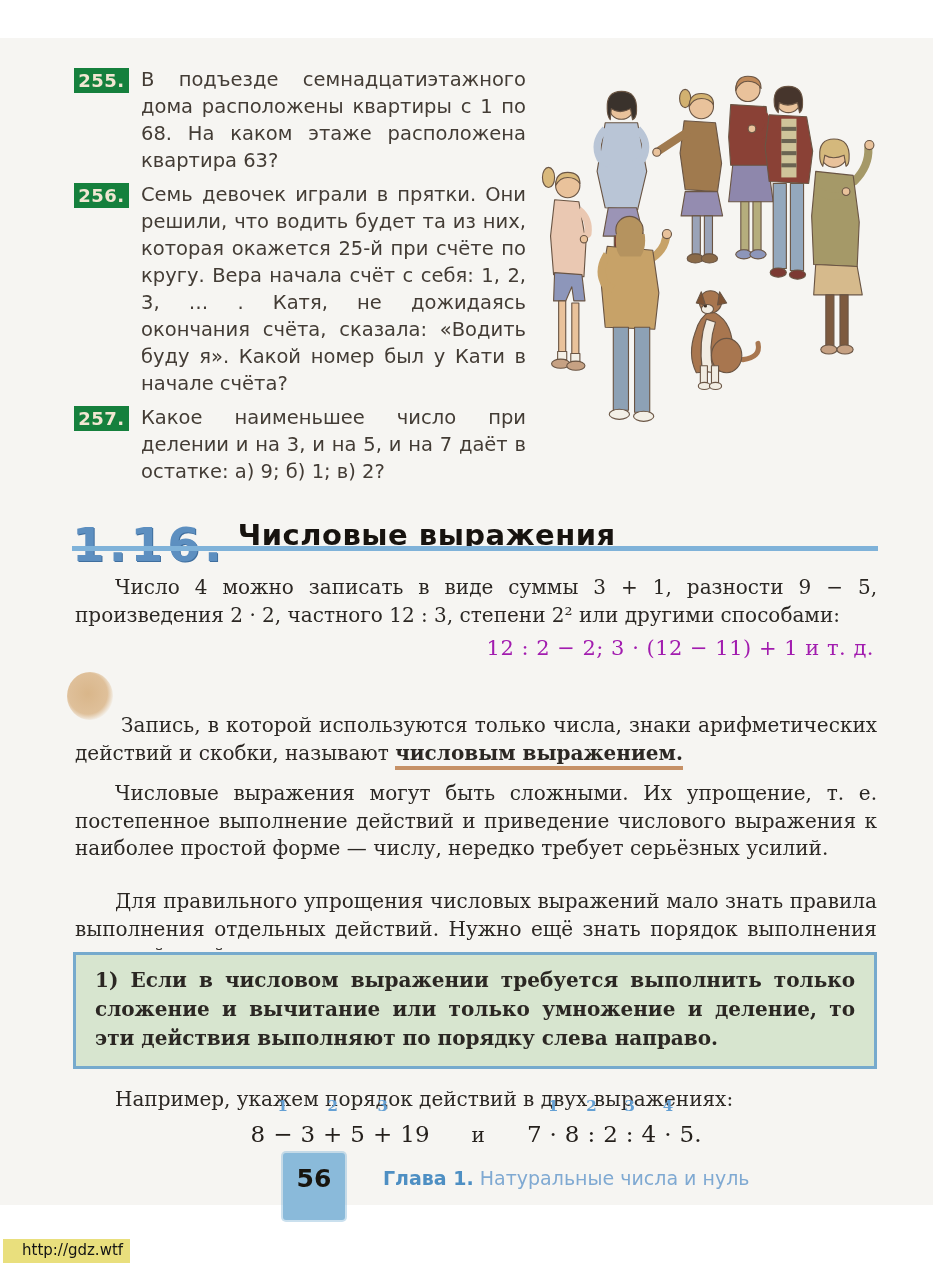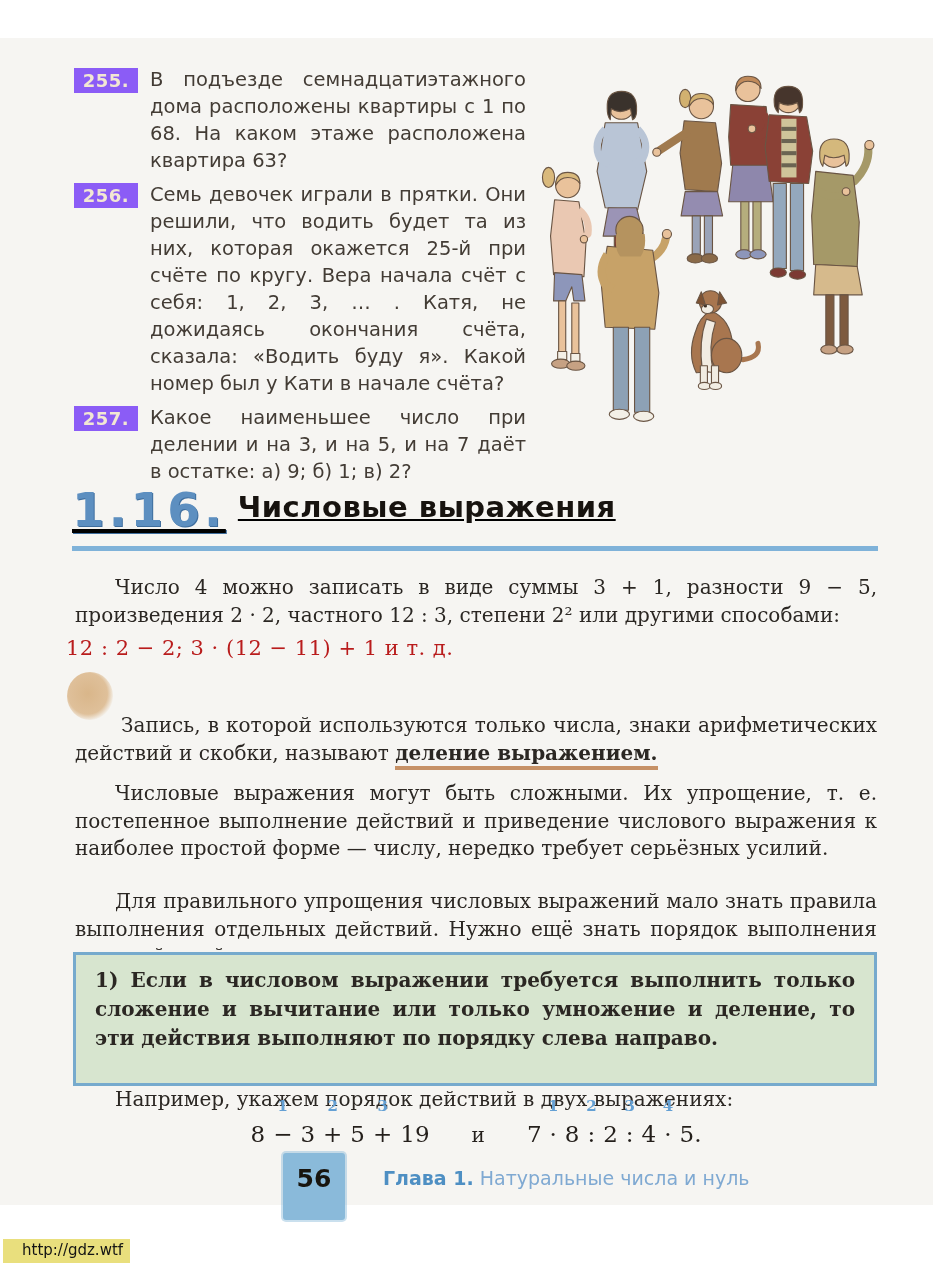--- a/index.html
+++ b/index.html
@@ -3,51 +3,51 @@
 <meta charset="utf-8">
 <style>
   html,body{margin:0;padding:0;background:#ffffff;}
   body{width:933px;height:1268px;position:relative;overflow:hidden;
        font-family:"DejaVu Serif",serif;}
   .page{position:absolute;left:0;top:38px;width:933px;height:1167px;background:#f6f5f2;}
 
   
   .problems{position:absolute;left:74px;top:28px;width:452px;}
   .problem{display:flex;margin-bottom:7px;}
-  .pnum{flex:0 0 auto;width:64px;height:25px;margin:2px 12px 0 0;
-        background:#8b5cf6;color:#f2e7d3;text-align:center;
+  .pnum{flex:0 0 auto;width:55px;height:25px;margin:2px 12px 0 0;
+        background:#15803d;color:#f2e7d3;text-align:center;
         font:bold 18px/25px "DejaVu Sans",sans-serif;letter-spacing:.5px;}
   .ptext{flex:1;font:19.5px/27px "DejaVu Sans",sans-serif;color:#433c35;text-align:justify;}
 
   
   .illu{position:absolute;left:512px;top:18px;width:405px;height:420px;}
 
   
-  .sec{position:absolute;left:72px;top:448px;display:flex;align-items:center;text-decoration:underline;}
+  .sec{position:absolute;left:72px;top:483px;display:flex;align-items:flex-start;}
   .secnum{font:bold 47px/1 "DejaVu Sans",sans-serif;color:#5d8fc0;
           letter-spacing:4px;text-shadow:1px 1px 0 #3f6e9e;}
   .sectitle{font:bold 29px/1 "DejaVu Sans",sans-serif;color:#17130f;
             margin:0 0 5px 12px;letter-spacing:.5px;}
   .secline{position:absolute;left:72px;top:508px;width:806px;height:5px;background:#7fb2d9;}
 
   
   .para{position:absolute;left:75px;width:802px;font:20px/27.5px "DejaVu Serif",serif;
         color:#2b2723;text-align:justify;text-indent:40px;}
   #p1{top:516px;}
-  .formula{position:absolute;left:66px;top:597px;width:802px;text-align:left;
-           font:21px/26px "DejaVu Serif",serif;color:#b91c1c;letter-spacing:.5px;}
+  .formula{position:absolute;left:72px;top:597px;width:802px;text-align:right;
+           font:21px/26px "DejaVu Serif",serif;color:#a21caf;letter-spacing:.5px;}
   .smudge{position:absolute;left:67px;top:634px;width:46px;height:48px;border-radius:50%;
           background:radial-gradient(ellipse at 45% 45%, #d9b68a 0%, #dfc09a 55%, rgba(223,192,154,0) 74%);}
   #p2{top:654px;text-indent:46px;}
   .term{font-weight:bold;border-bottom:4px solid #c69166;padding-bottom:1px;}
   #p3{top:722px;}
   #p4{top:830px;}
 
   
-  .rulebox{position:absolute;left:73px;top:914px;width:760px;padding:11px 19px 30px 19px;
+  .rulebox{position:absolute;left:73px;top:914px;width:760px;padding:11px 19px 13px 19px;
            background:#d7e5cf;border:3px solid #76aacd;
            font:bold 20px/29px "DejaVu Serif",serif;color:#2b2723;text-align:justify;}
 
   
   #intro{top:1028px;}
   .exprrow{position:absolute;left:75px;top:1083px;width:802px;display:flex;
            justify-content:center;align-items:baseline;gap:42px;
            font:23px/26px "DejaVu Serif",serif;color:#241f1b;}
   .expr{display:inline-flex;align-items:baseline;white-space:nowrap;}
   .opw{position:relative;margin:0 8px;}
@@ -212,21 +212,21 @@
     <span class="secnum">1.16.</span>
     <span class="sectitle">Числовые выражения</span>
   </div>
   <div class="secline"></div>
 
   <p class="para" id="p1">Число 4 можно записать в виде суммы 3 + 1, разности 9 − 5, произведения 2 · 2, частного 12 : 3, степени 2² или другими способами:</p>
   <div class="formula">12 : 2 − 2;   3 · (12 − 11) + 1   и т. д.</div>
 
   <div class="smudge"></div>
   <p class="para" id="p2">
-    <span>Запись, в которой используются только числа, знаки арифметических действий и скобки, называют </span><span class="term">деление выражением.</span>
+    <span>Запись, в которой используются только числа, знаки арифметических действий и скобки, называют </span><span class="term">числовым выражением.</span>
   </p>
   <p class="para" id="p3">Числовые выражения могут быть сложными. Их упрощение, т. е. постепенное выполнение действий и приведение числового выражения к наиболее простой форме — числу, нередко требует серьёзных усилий.</p>
   <p class="para" id="p4">Для правильного упрощения числовых выражений мало знать правила выполнения отдельных действий. Нужно ещё знать порядок выполнения этих действий.</p>
 
   <div class="rulebox">1) Если в числовом выражении требуется выполнить только сложение и вычитание или только умножение и деление, то эти действия выполняют по порядку слева направо.</div>
 
   <p class="para" id="intro">Например, укажем порядок действий в двух выражениях:</p>
   <div class="exprrow">
     <span class="expr">
       <span>8</span>

